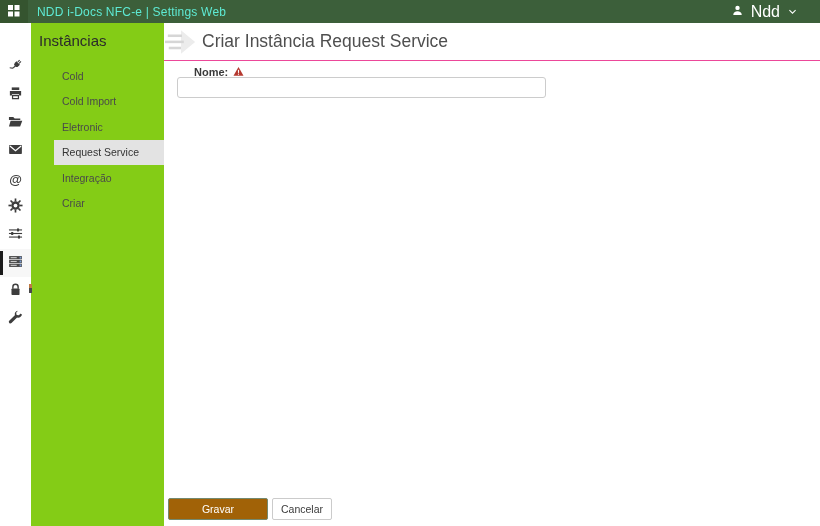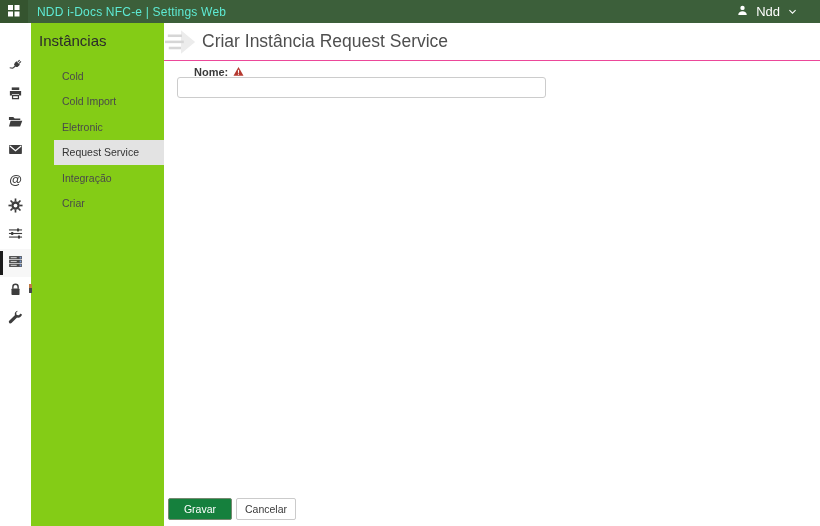--- a/index.html
+++ b/index.html
@@ -4,21 +4,21 @@
 <style>
   html,body{margin:0;padding:0;background:#fff;}
   body{font-family:"Liberation Sans", sans-serif; -webkit-font-smoothing:antialiased;}
   .screen{position:relative;width:820px;height:526px;overflow:hidden;background:#fff;}
 
   
   .topbar{position:absolute;left:0;top:0;width:820px;height:23px;background:#3c5f3a;display:flex;align-items:center;}
   .launcher{width:28px;height:23px;display:flex;align-items:center;justify-content:center;background:#35542f;cursor:pointer;flex:0 0 auto;}
   .topbar-title{color:#5eead4;font-size:12px;margin-left:9px;letter-spacing:.2px;white-space:nowrap;}
   .user-area{position:absolute;right:22px;top:0;height:23px;display:flex;align-items:center;gap:7px;cursor:pointer;}
-  .user-name{color:#fff;font-size:13px;}
+  .user-name{color:#fff;font-size:16px;}
 
   
   .icon-rail{position:absolute;left:0;top:23px;width:31px;bottom:0;background:#fff;}
   .rail-item{position:relative;width:31px;height:28px;display:flex;align-items:center;justify-content:center;cursor:pointer;}
   .rail-item.selected{background:#f7f7f7;}
   .rail-item.selected::before{content:"";position:absolute;left:0;top:2px;bottom:2px;width:3px;background:#1a1a1a;}
   .at-glyph{font-size:13px;font-weight:bold;color:#3d3d3d;line-height:1;}
 
   
   .sidebar{position:absolute;left:31px;top:23px;width:133px;bottom:0;background:#84cc16;}
@@ -34,21 +34,21 @@
   .main-header{position:relative;height:37px;border-bottom:1px solid #ec4899;}
   .main-header-icon{position:absolute;left:1px;top:5px;}
   .main-title{position:absolute;left:38px;top:8px;font-size:17.5px;color:#4f4f4f;white-space:nowrap;}
 
   .field-label-row{position:absolute;left:13px;top:40px;display:flex;align-items:center;gap:5px;}
   .field-label{font-size:11px;font-weight:bold;color:#3a3a3a;padding-left:17px;}
   .name-input{position:absolute;left:13px;top:54px;width:357px;height:19px;border:1px solid #ccc;border-radius:3px;outline:none;font-size:11px;padding:0 5px;color:#333;}
 
   .actions{position:absolute;left:4px;top:475px;display:flex;gap:4px;}
   .btn{height:22px;font-size:10.5px;font-family:"Liberation Sans", sans-serif;cursor:pointer;border-radius:2px;}
-  .btn-save{width:64px;background:#15803d;border:1px solid #74896f;color:#fff;}
+  .btn-save{width:100px;background:#a16207;border:1px solid #74896f;color:#fff;}
   .btn-cancel{width:60px;background:#fff;border:1px solid #cbcbcb;color:#3a3a3a;}
 </style>
 </head>
 <body>
 
 <div class="screen">
 
   <div class="topbar">
     <div class="launcher">
       <span>

